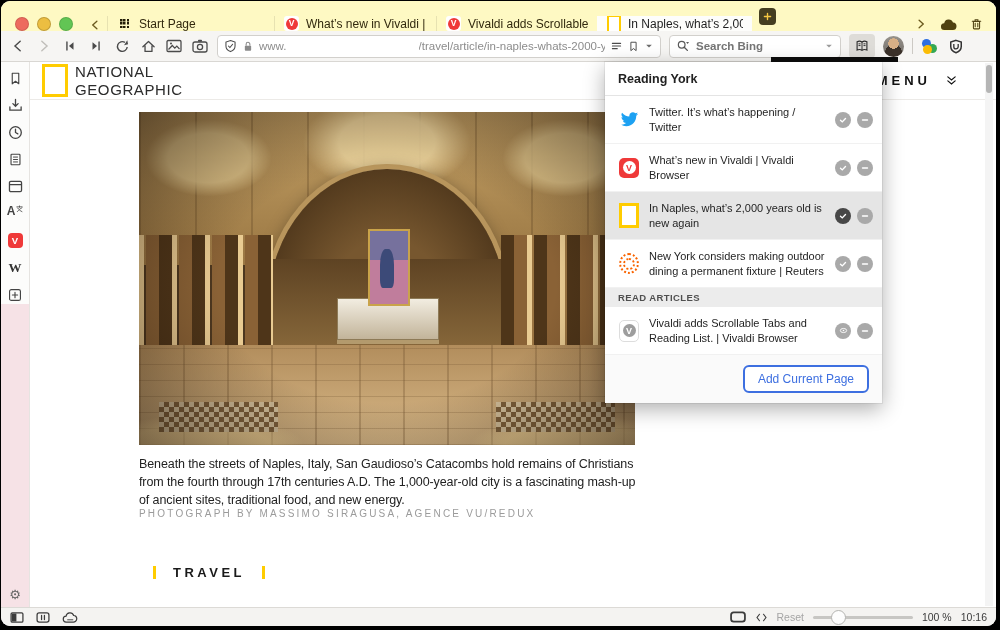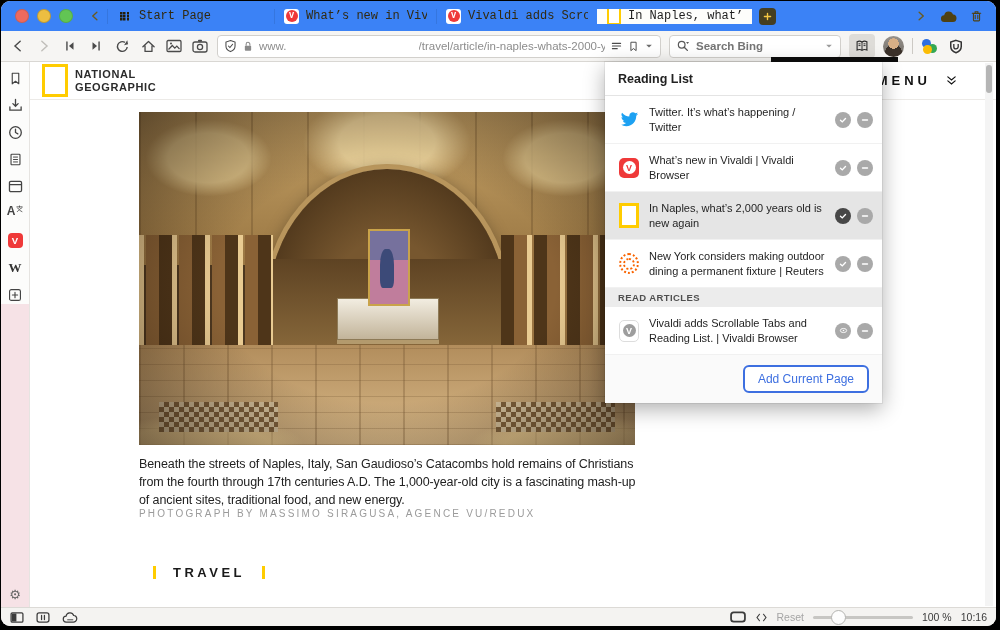--- a/index.html
+++ b/index.html
@@ -2,21 +2,21 @@
 <html><head>
 <meta charset="utf-8">
 <style>
   html,body{margin:0;padding:0;}
   body{width:1000px;height:630px;background:#000;position:relative;overflow:hidden;
        font-family:"Liberation Sans","DejaVu Sans",sans-serif;-webkit-font-smoothing:antialiased;}
   .window{position:absolute;left:1px;top:1px;width:995px;height:625px;border-radius:9px;
           overflow:hidden;background:#fff;display:flex;flex-direction:column;}
 
   
-  .tabbar{height:30px;background:#3b82f6;display:flex;align-items:center;flex:none;position:relative;font-family:Liberation Mono, monospace;}
+  .tabbar{height:30px;background:#fef9c3;display:flex;align-items:flex-end;flex:none;position:relative;}
   .traffic{display:flex;gap:8px;align-items:center;padding:0 10px 0 14px;flex:none;}
   .light{width:12px;height:12px;border-radius:50%;}
   .light.red{background:#ed6a5e;border:1px solid rgba(0,0,0,.12);}
   .light.yel{background:#ecbe41;border:1px solid rgba(0,0,0,.18);}
   .light.grn{background:#62c554;border:1px solid rgba(0,0,0,.12);}
   .tab-scroll{width:24px;display:flex;align-items:center;justify-content:center;flex:none;}
   .tab{display:flex;align-items:center;gap:7px;padding:0 9px;font-size:12px;color:#32290e;
        white-space:nowrap;overflow:hidden;border-left:1px solid rgba(0,0,0,.09);flex:none;}
   .tab .tlabel{overflow:hidden;text-overflow:clip;}
   .tab.active{background:#fdfdfb;color:#1e1e1e;border-left:none;}
@@ -77,21 +77,21 @@
      font-weight:bold;display:flex;align-items:center;justify-content:center;}
   .wiki{font-family:"Liberation Serif","DejaVu Serif",serif;font-size:13px;color:#333;font-weight:bold;}
   .sidebar-pink{position:absolute;left:0;right:0;top:242px;bottom:0;background:#f6e2e6;}
   .gear{position:absolute;bottom:5px;left:0;right:0;text-align:center;font-size:13px;color:#666;
         font-family:"DejaVu Sans",sans-serif;}
 
   .content{flex:1;position:relative;overflow:hidden;background:#fff;}
   .site-header{height:37px;border-bottom:1px solid #eceae7;display:flex;align-items:center;padding:0 12px;}
   .ng-logo{display:flex;align-items:center;gap:7px;}
   .ng-frame{width:20px;height:27px;border:3px solid #ffcc00;}
-  .ng-name{font-size:11px;font-weight:bold;color:#2b2b2b;letter-spacing:.6px;line-height:1.15;}
+  .ng-name{font-size:15px;font-weight:normal;color:#2b2b2b;letter-spacing:.6px;line-height:1.15;}
   .menu-wrap{margin-left:auto;display:flex;align-items:center;gap:14px;margin-right:26px;}
   .menu-label{font-size:13px;font-weight:bold;letter-spacing:4px;color:#111;}
 
   .hero{position:absolute;left:109px;top:50px;width:496px;height:333px;background:#2f2012;overflow:hidden;}
   .hero>div{position:absolute;}
   .h-ceiling{left:0;top:0;right:0;height:46%;
      background:
       radial-gradient(ellipse 90px 55px at 14% 30%, rgba(236,210,150,.8) 0 45%, transparent 70%),
       radial-gradient(ellipse 90px 55px at 86% 30%, rgba(236,210,150,.8) 0 45%, transparent 70%),
       radial-gradient(ellipse 120px 70px at 50% 20%, rgba(240,216,160,.9) 0 40%, transparent 70%),
@@ -452,21 +452,21 @@
         <span class="travel-label">TRAVEL</span>
         <span class="tbar"></span>
       </div>
 
       <div class="page-scrollbar">
         <div class="page-thumb"></div>
       </div>
     </div>
 
     <div class="panel">
-      <div class="panel-header">Reading List</div>
+      <div class="panel-header">Reading York</div>
 
       <div class="rl-item">
         <span class="rl-icon">
           <svg width="19" height="16" viewBox="0 0 16 14">
               <path d="M15.5 1.7c-.55.25-1.15.42-1.77.5A3.1 3.1 0 0 0 15.1.45a6.2 6.2 0 0 1-1.96.75A3.08 3.08 0 0 0 7.8 3.3c0 .24.03.48.08.7A8.75 8.75 0 0 1 1.5.76a3.07 3.07 0 0 0 .95 4.1c-.5-.02-.98-.15-1.4-.38v.04c0 1.49 1.06 2.73 2.47 3.01a3.1 3.1 0 0 1-1.39.05 3.08 3.08 0 0 0 2.88 2.14A6.2 6.2 0 0 1 .4 11.04a8.73 8.73 0 0 0 4.72 1.38c5.66 0 8.76-4.69 8.76-8.76v-.4c.6-.43 1.12-.97 1.62-1.56z" fill="#1da1f2"></path>
             </svg>
           </span>
         <span class="rl-title">Twitter. It’s what’s happening / Twitter</span>
         <span class="rl-actions">
           <span class="cbtn">

